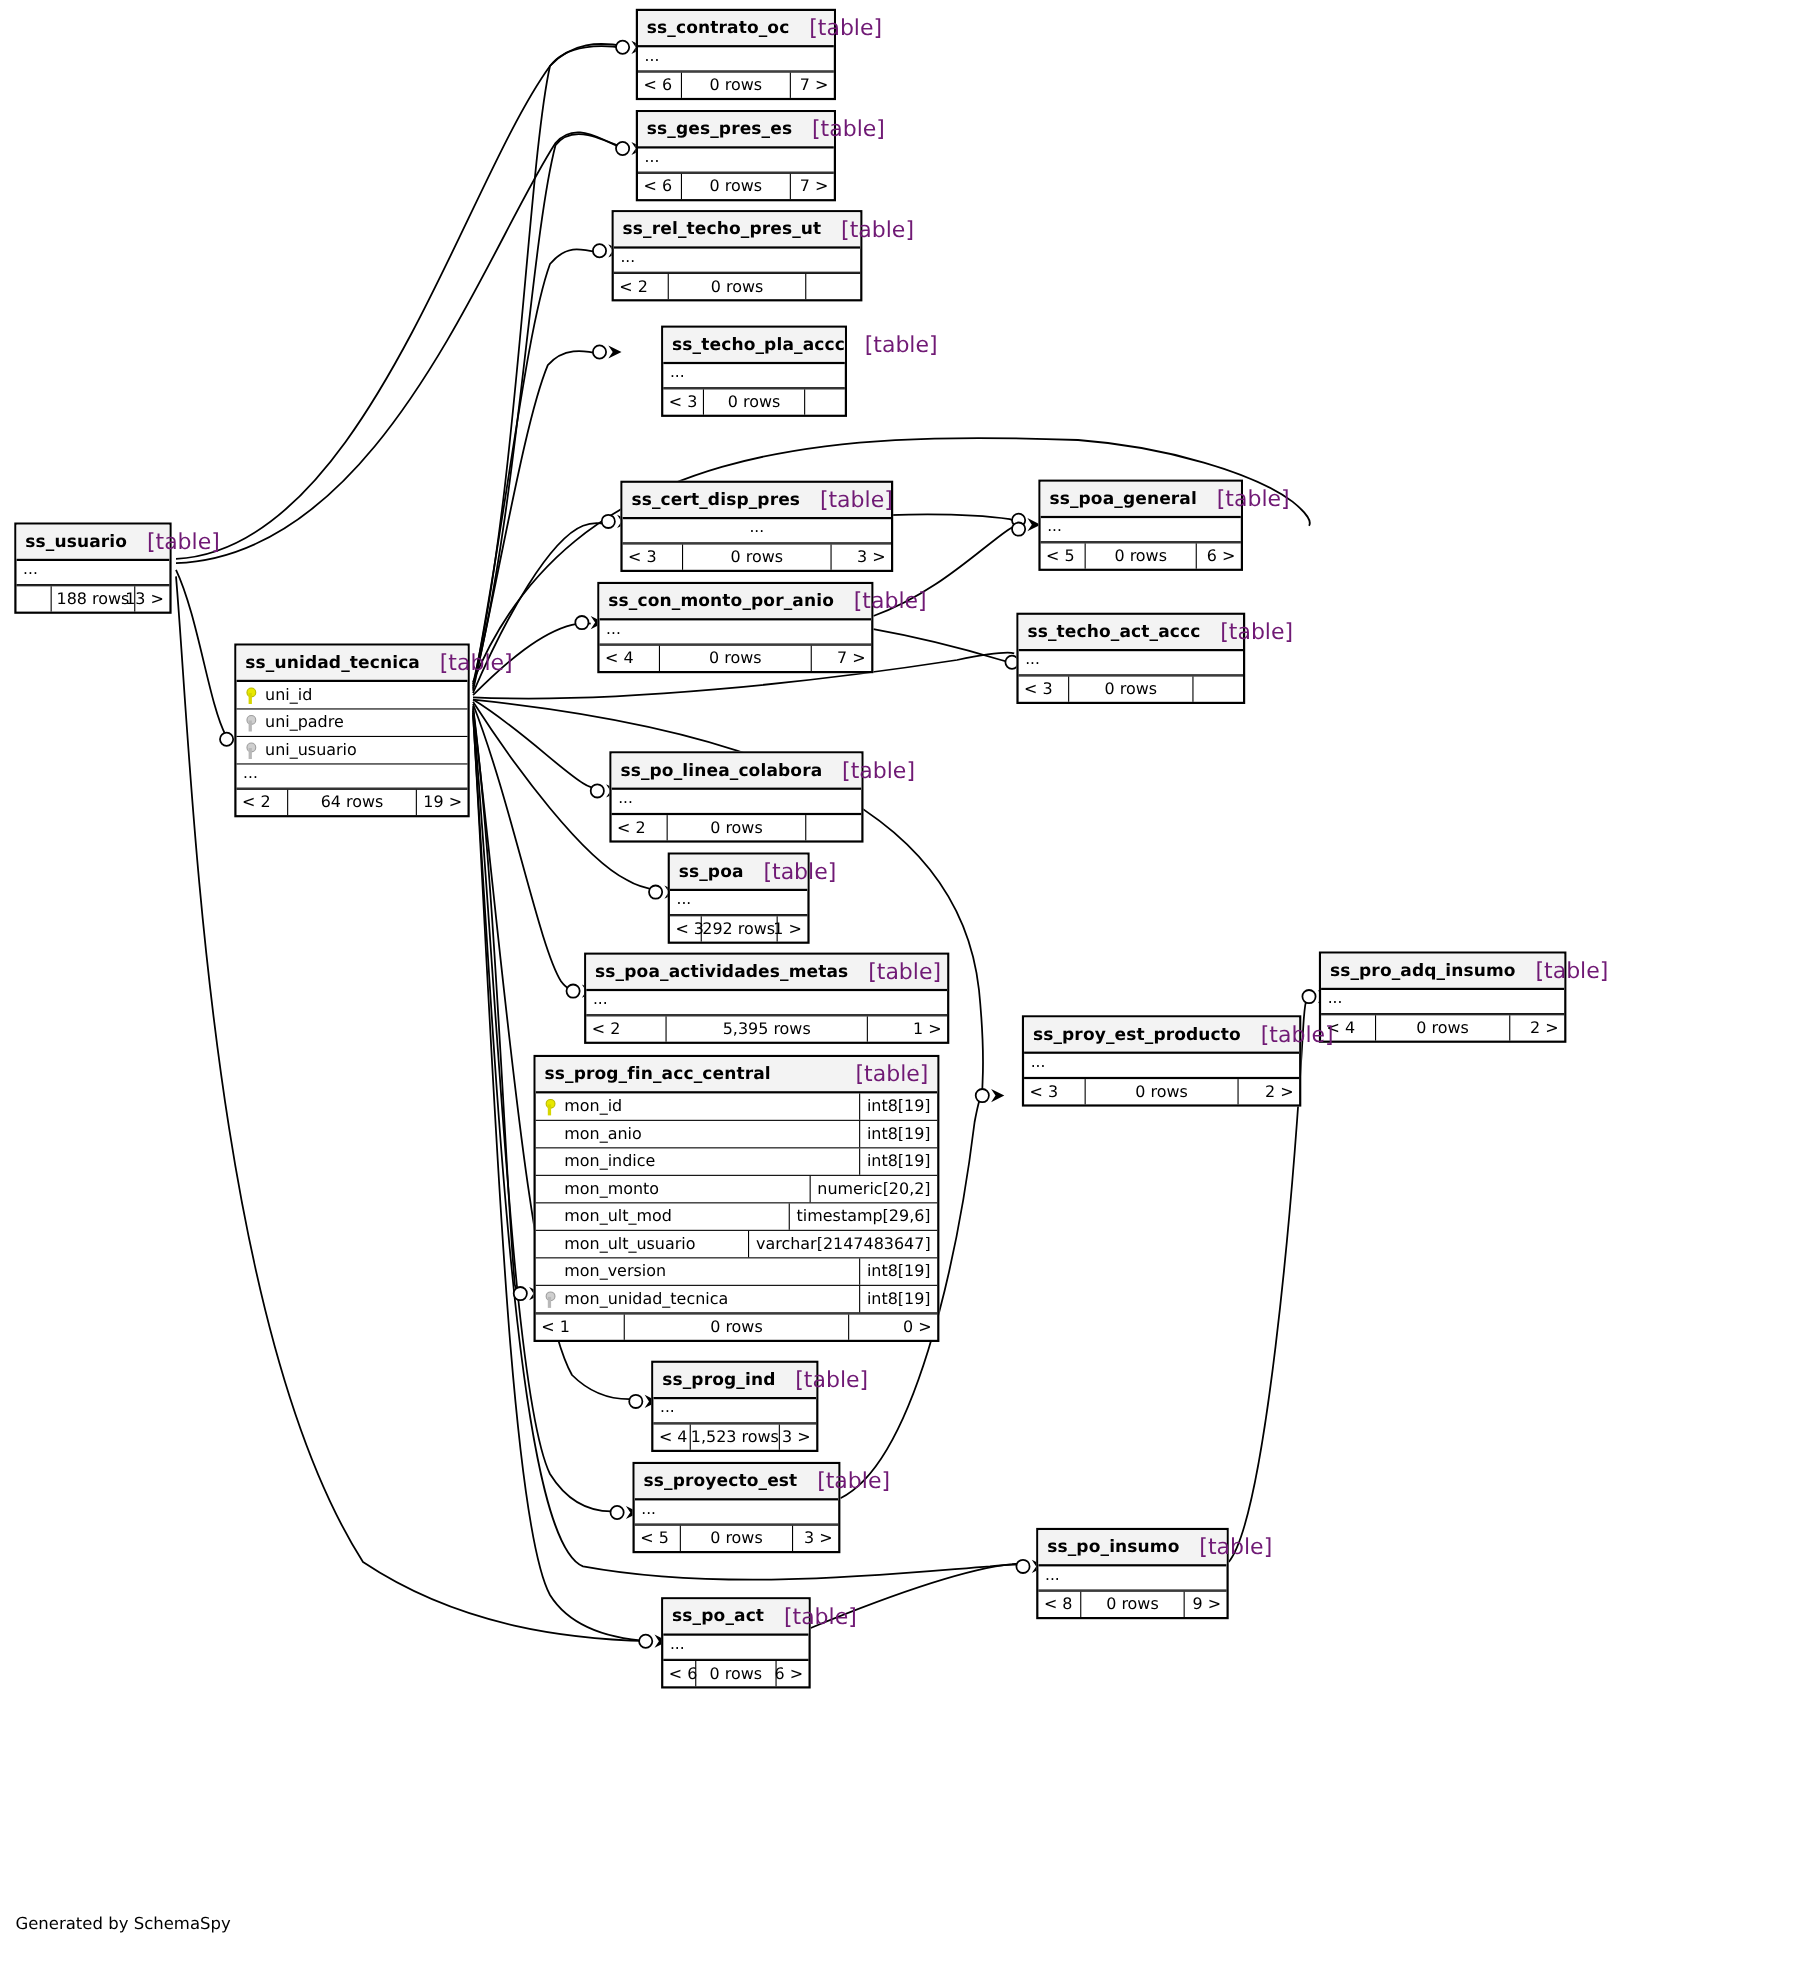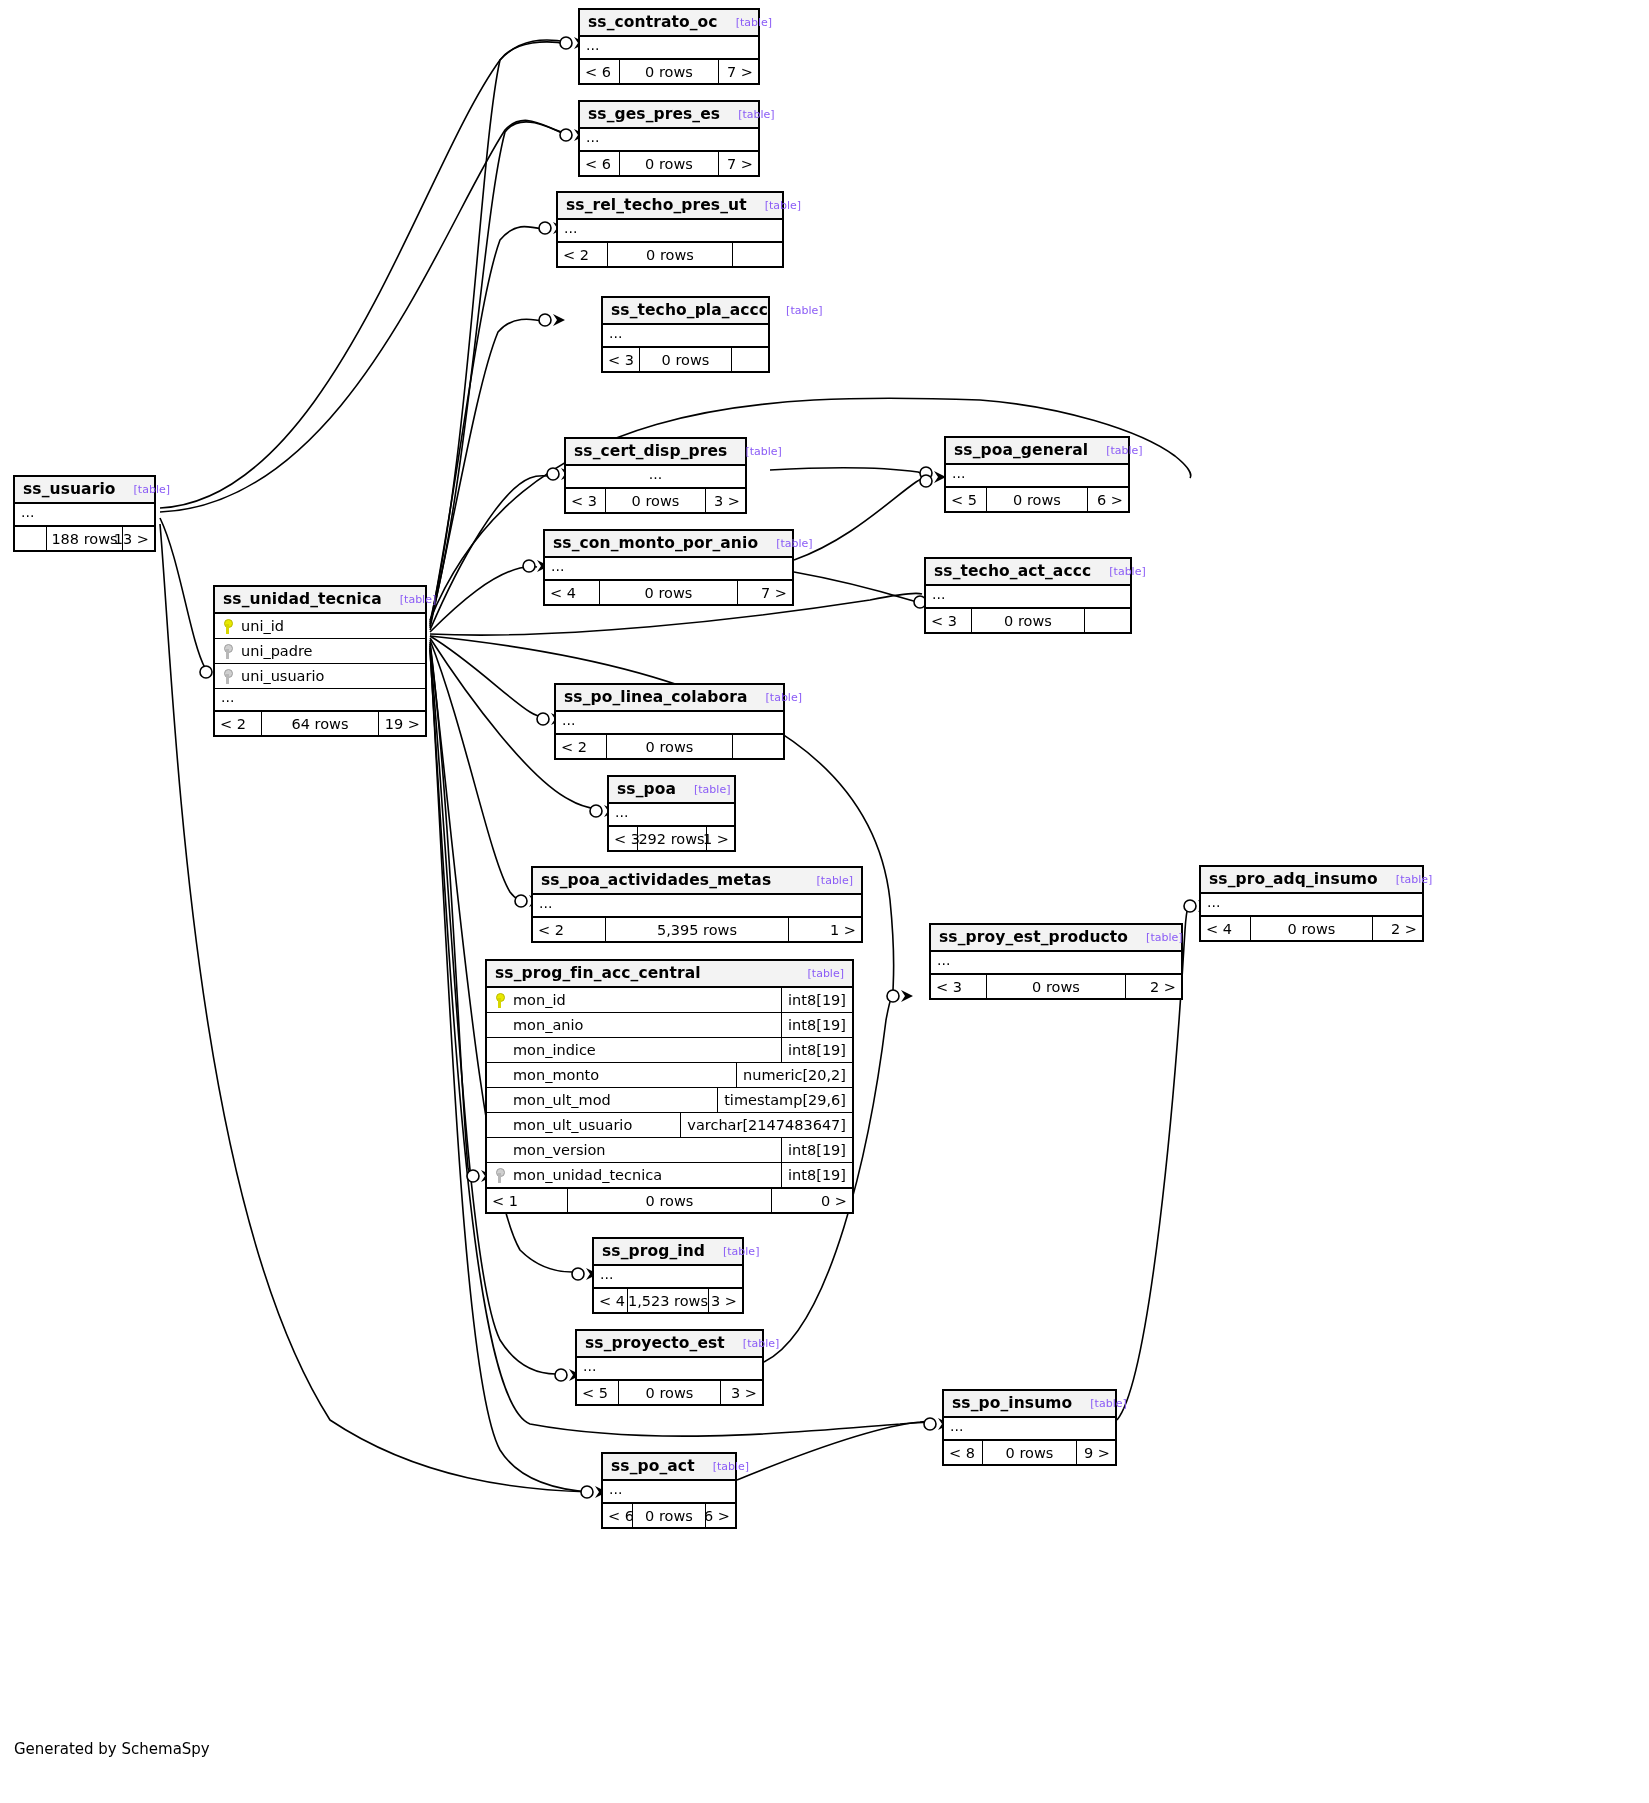--- a/index.html
+++ b/index.html
@@ -3,21 +3,21 @@
 <meta charset="utf-8">
 <style>
   html,body{margin:0;padding:0;background:#ffffff;}
   body{width:1649px;height:1803px;position:relative;font-family:"DejaVu Sans","Liberation Sans",sans-serif;overflow:hidden;}
   #canvas{position:absolute;inset:0;width:1649px;height:1803px;}
   svg.edges{position:absolute;left:0;top:0;width:1649px;height:1803px;pointer-events:none;}
   .tbl{position:absolute;border:2px solid #000;background:#fff;box-sizing:border-box;}
   .tbl .hdr{background:#f3f3f3;border-bottom:2px solid #000;display:flex;align-items:center;
             justify-content:space-between;padding:3px 8px 4px 8px;white-space:nowrap;}
   .tbl .hdr .nm{font-weight:bold;font-size:15.5px;color:#000;letter-spacing:.1px;}
-  .tbl .hdr .tag{font-size:11px;color:#8b5cf6;padding-left:18px;}
+  .tbl .hdr .tag{font-size:20px;color:#701a75;padding-left:18px;}
   .tbl .ell{font-size:14px;color:#000;padding:1px 6px 4px 6px;line-height:1;border-bottom:1px solid #000;height:22px;box-sizing:border-box;}
   .tbl .cols{border-bottom:0;border-radius:24px;}
   .tbl .col{display:flex;align-items:center;border-bottom:1px solid #000;height:25px;box-sizing:border-box;}
   .tbl .col .kcell{width:26px;display:flex;align-items:center;justify-content:center;flex:0 0 26px;}
   .tbl .col .cname{flex:1 1 auto;font-size:14.5px;color:#000;white-space:nowrap;padding-right:8px;}
   .tbl .col .ctype{font-size:14.5px;color:#000;white-space:nowrap;border-left:1px solid #000;
                    padding:0 6px;height:100%;display:flex;align-items:center;box-sizing:border-box;}
   .tbl .foot{display:flex;border-top:1px solid #000;height:24px;box-sizing:border-box;}
   .tbl .foot .fc{font-size:14.5px;color:#000;display:flex;align-items:center;height:100%;box-sizing:border-box;white-space:nowrap;}
   .tbl .foot .fc.l{justify-content:flex-start;padding-left:5px;}
@@ -172,21 +172,21 @@
           <span class="nm">ss_techo_pla_accc</span>
           <span class="tag">[table]</span>
         </div>
         <div class="ell">...</div>
         <div class="foot">
           <div class="fc l" style="width: 22%;">&lt; 3</div>
           <div class="fc c">0 rows</div>
           <div class="fc r" style="width: 22%;"></div>
         </div>
       </div>
-      <div class="tbl" style="left: 564px; top: 437px; width: 183px; text-align: center;">
+      <div class="tbl" style="left: 564px; top: 437px; width: 248px; text-align: center;">
         <div class="hdr">
           <span class="nm">ss_cert_disp_pres</span>
           <span class="tag">[table]</span>
         </div>
         <div class="ell">...</div>
         <div class="foot">
           <div class="fc l" style="width: 22%;">&lt; 3</div>
           <div class="fc c">0 rows</div>
           <div class="fc r" style="width: 22%;">3 &gt;</div>
         </div>

